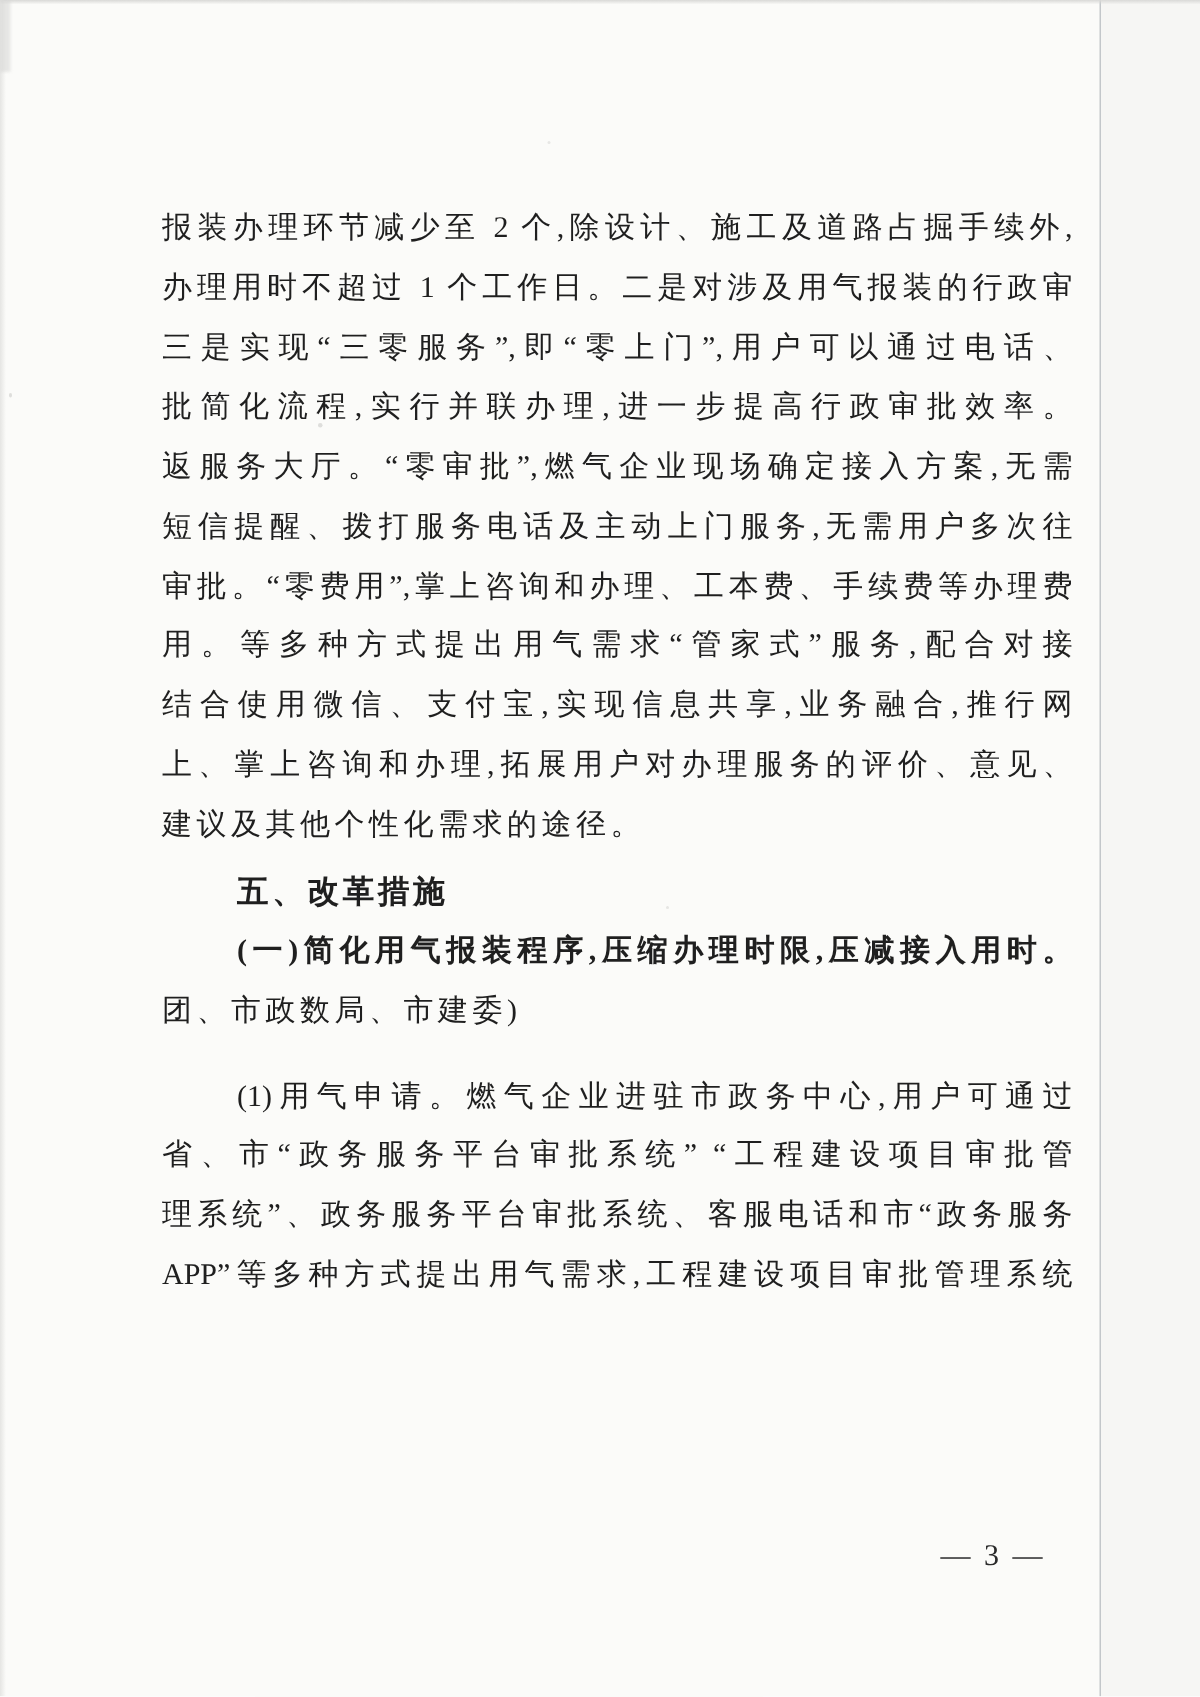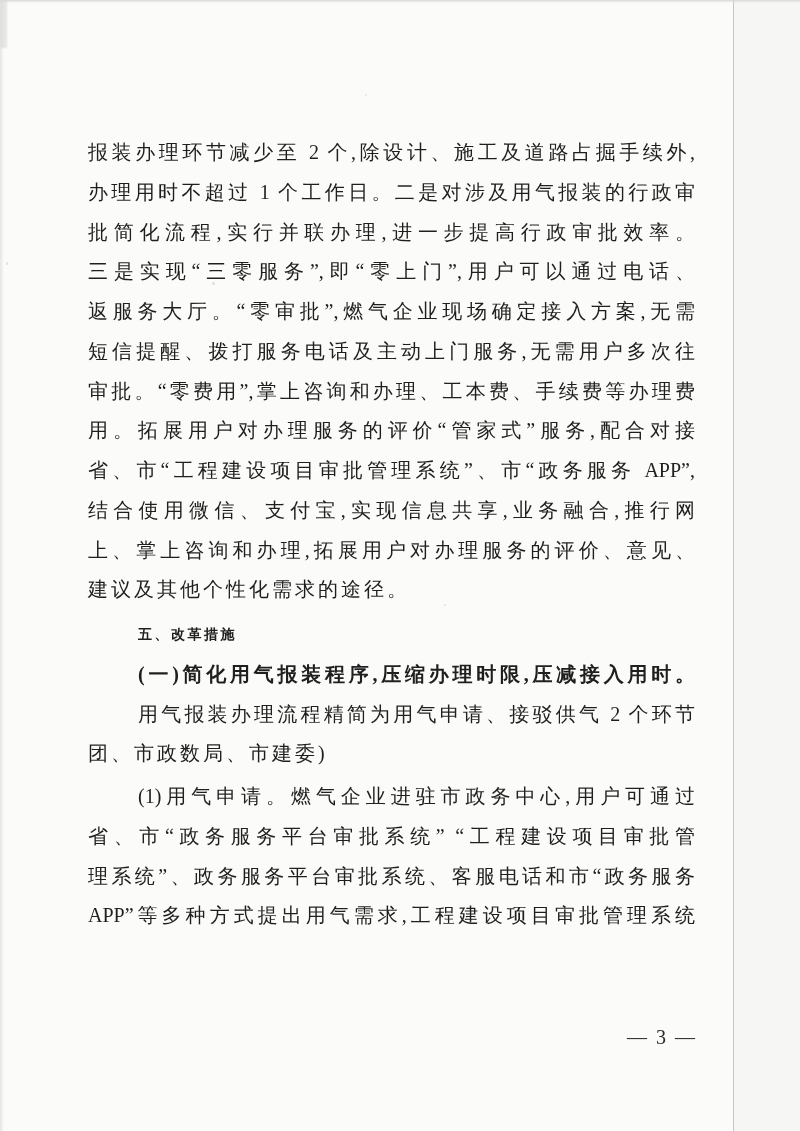--- a/index.html
+++ b/index.html
@@ -22,44 +22,44 @@
   .corner-blemish { position:absolute; top:0; left:0; width:7px; height:48px;
                  background:#d5d5d3; opacity:.55; filter:blur(1px); }
   .speck { position:absolute; background:#9a9a98; border-radius:50%; opacity:.3; }
   .speck.s1 { left:212px; top:282px; width:3px; height:3px; }
   .speck.s2 { left:6px;   top:262px; width:2px; height:3px; }
   .speck.s3 { left:365px; top:94px;  width:2px; height:2px; opacity:.2; }
   .speck.s4 { left:444px; top:604px; width:2px; height:2px; opacity:.22; }
 
   
   .textblock {
-    position:absolute; left:88px; top:133px; width:607px;
+    position:absolute; left:108px; top:133px; width:607px;
     font-size:20px;
   }
   .ln {
     height:39.75px; line-height:39.75px;
     letter-spacing:3px;
     white-space:nowrap;
   }
   .fill {
     letter-spacing:0;
     white-space:normal;
     text-align:justify;
     text-align-last:justify;
     text-justify:inter-character;
     overflow:hidden;
   }
   .ind  { text-indent:50px; }
   .bold { font-weight:700; }
   .h-black {
     font-family:"Liberation Sans","DejaVu Sans",sans-serif;
-    font-weight:700; letter-spacing:2.5px; font-size:14px;
+    font-weight:700; letter-spacing:2.5px; font-size:21px;
   }
   .gap-heading { margin-top:5px; }
-  .gap-para    { margin-top:3px; }
+  .gap-para    { margin-top:17px; }
 
   .pagenum {
     position:absolute; left:616px; top:1022px; width:92px; height:30px;
     line-height:30px; text-align:center; font-size:20px; letter-spacing:2px;
     color:#2a2a2a;
   }
 </style>
 </head>
 <body>
 
@@ -71,35 +71,33 @@
   <div class="left-edge"></div>
   <div class="corner-blemish"></div>
   <div class="speck s1"></div>
   <div class="speck s2"></div>
   <div class="speck s3"></div>
   <div class="speck s4"></div>
 
   <div class="textblock">
     <div class="ln fill">报装办理环节减少至 2 个,除设计、施工及道路占掘手续外,</div>
     <div class="ln fill">办理用时不超过 1 个工作日。二是对涉及用气报装的行政审</div>
+    <div class="ln fill">三是实现“三零服务”,即“零上门”,用户可以通过电话、</div>
     <div class="ln fill">批简化流程,实行并联办理,进一步提高行政审批效率。</div>
-    <div class="ln fill">三是实现“三零服务”,即“零上门”,用户可以通过电话、</div>
     <div class="ln fill">返服务大厅。“零审批”,燃气企业现场确定接入方案,无需</div>
     <div class="ln fill">短信提醒、拨打服务电话及主动上门服务,无需用户多次往</div>
     <div class="ln fill">审批。“零费用”,掌上咨询和办理、工本费、手续费等办理费</div>
-    <div class="ln fill">用。拓展用户对办理服务的评价“管家式”服务,配合对接</div>
-    <div class="ln fill">省、市“工程建设项目审批管理系统”、市“政务服务 APP”,</div>
+    <div class="ln fill">用。等多种方式提出用气需求“管家式”服务,配合对接</div>
     <div class="ln fill">结合使用微信、支付宝,实现信息共享,业务融合,推行网</div>
     <div class="ln fill">上、掌上咨询和办理,拓展用户对办理服务的评价、意见、</div>
     <div class="ln">建议及其他个性化需求的途径。</div>
 
     <div class="ln h-black ind gap-heading">五、改革措施</div>
     <div class="ln fill bold ind">(一)简化用气报装程序,压缩办理时限,压减接入用时。</div>
 
-    <div class="ln fill ind">用气报装办理流程精简为用气申请、接驳供气 2 个环节</div>
     <div class="ln">团、市政数局、市建委)</div>
 
     <div class="ln fill ind gap-para">(1)用气申请。燃气企业进驻市政务中心,用户可通过</div>
     <div class="ln fill">省、市“政务服务平台审批系统” “工程建设项目审批管</div>
     <div class="ln fill">理系统”、政务服务平台审批系统、客服电话和市“政务服务</div>
     <div class="ln fill">APP”等多种方式提出用气需求,工程建设项目审批管理系统</div>
   </div>
 
   <div class="pagenum">— 3 —</div>
 

